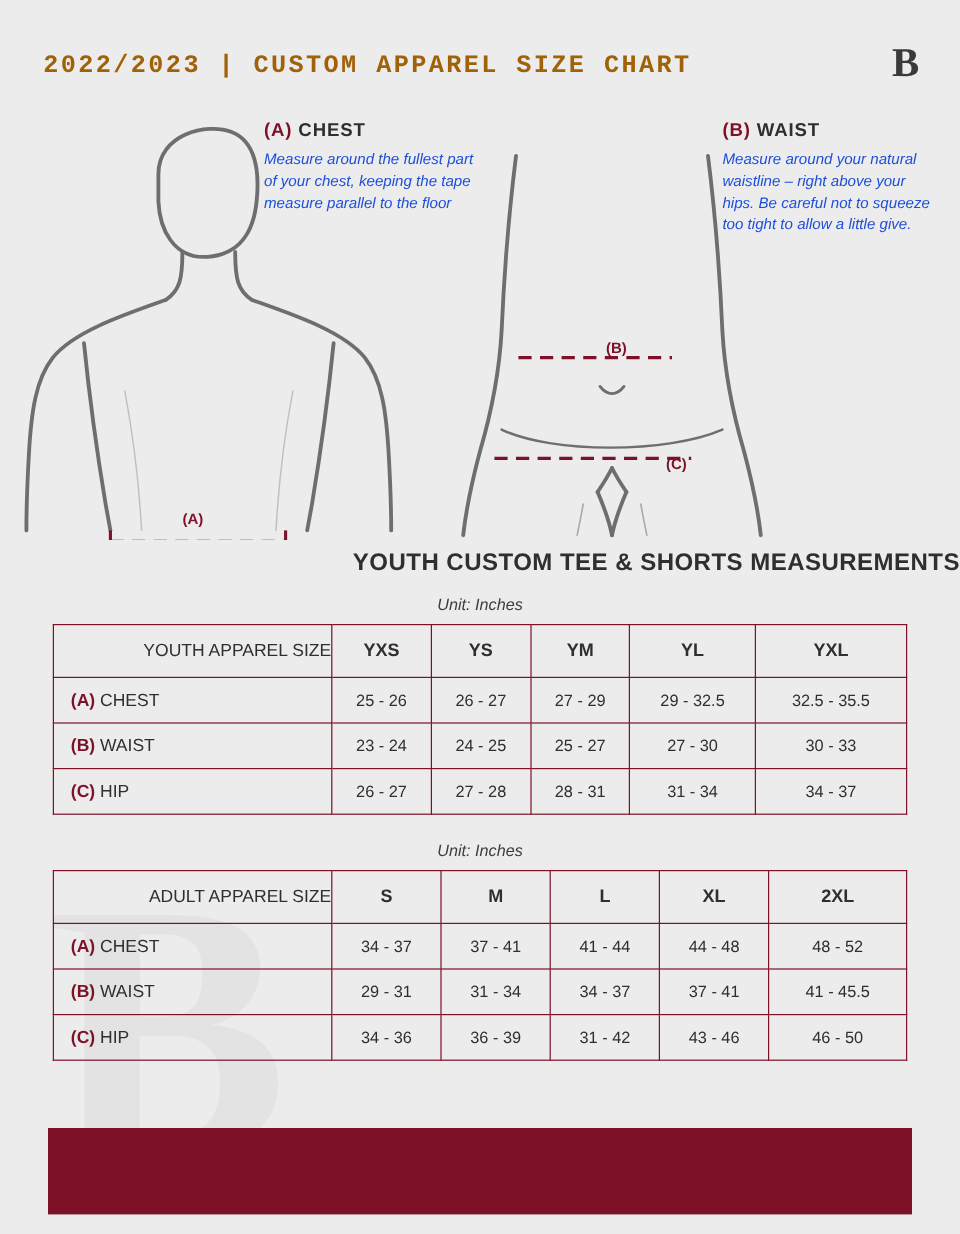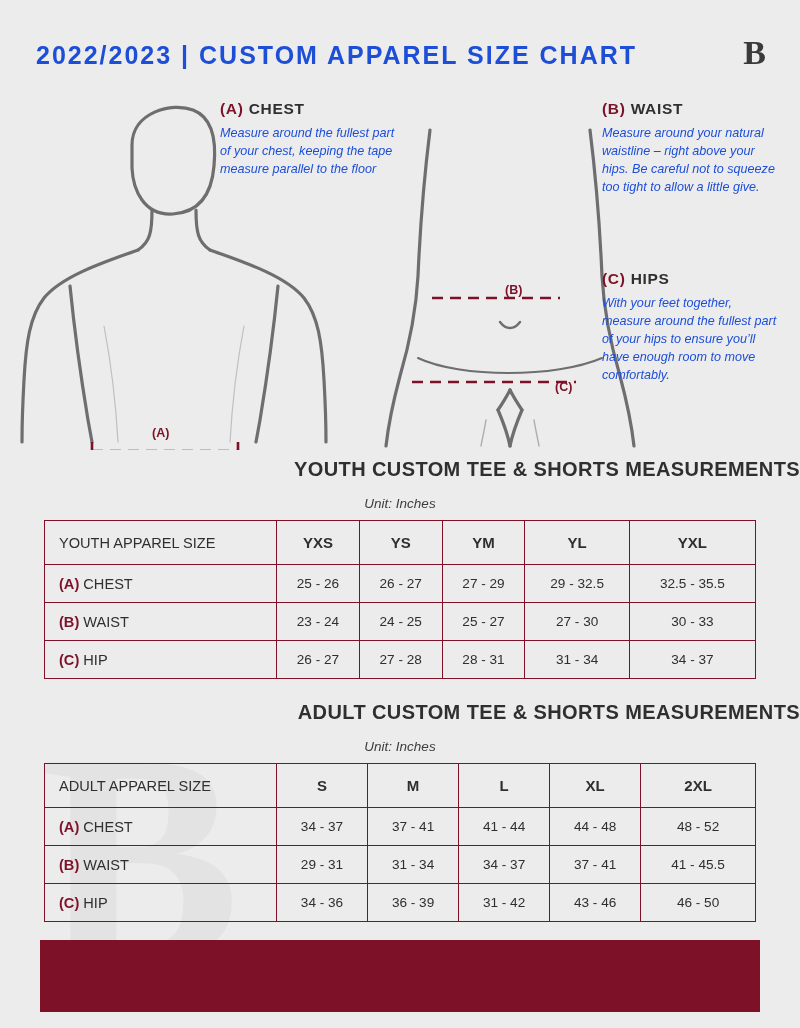--- a/index.html
+++ b/index.html
@@ -29,25 +29,26 @@
     z-index: 0;
   }
   .content { position: relative; z-index: 1; }
 
   
   .header {
     display: flex; align-items: center; justify-content: space-between;
     padding: 38px 34px 10px 36px;
   }
   .header-title {
-    font-size: 25px;
+    font-size: 21px;
     font-weight: 700;
     letter-spacing: 2.0px;
-    color: #1d4ed8;
+    color: #a16207;
     white-space: nowrap;
+    font-family: Liberation Mono, monospace;
   }
   .brand { display: flex; align-items: center; gap: 13px; }
   .brand-mark {
     font-family: "Liberation Serif", serif;
     font-size: 34px; font-weight: 700; color: #3a3a3a;
     line-height: 1;
     position: relative; top: -2px;
   }
   .brand-name {
     font-size: 19px; font-weight: 700; letter-spacing: 4.5px; color: #333;
@@ -99,21 +100,21 @@
     color: #2f2f2f;
   }
   table thead th {
     font-size: 15px;
     font-weight: 700;
     height: 44px;
   }
   table thead th.rowhead {
     font-weight: 400;
     font-size: 14.6px;
-    text-align: left;
+    text-align: right;
     padding-left: 14px;
   }
   td.rowlabel {
     text-align: left;
     padding-left: 14px;
     font-size: 14.6px;
   }
   td.rowlabel .tag { color: #7d1128; font-weight: 700; }
   col.first { width: 232px; }
 
@@ -206,27 +207,20 @@
       </div>
 
       <div class="callout c-waist">
         <h3>
           <span class="tag">(B)</span>
           <span>WAIST</span>
         </h3>
         <p>Measure around your natural waistline – right above your hips. Be careful not to squeeze too tight to allow a little give.</p>
       </div>
 
-      <div class="callout c-hips">
-        <h3>
-          <span class="tag">(C)</span>
-          <span>HIPS</span>
-        </h3>
-        <p>With your feet together, measure around the fullest part of your hips to ensure you’ll have enough room to move comfortably.</p>
-      </div>
     </div>
 
     <div class="section">
       <div class="tbl-title">YOUTH CUSTOM TEE &amp; SHORTS MEASUREMENTS</div>
       <div class="tbl-unit">Unit: Inches</div>
       <table>
         <colgroup>
             <col class="first">
             <col>
             <col>
@@ -276,21 +270,20 @@
             <td>27 - 28</td>
             <td>28 - 31</td>
             <td>31 - 34</td>
             <td>34 - 37</td>
           </tr>
         </tbody>
       </table>
     </div>
 
     <div class="section" style="margin-top:22px;">
-      <div class="tbl-title">ADULT CUSTOM TEE &amp; SHORTS MEASUREMENTS</div>
       <div class="tbl-unit">Unit: Inches</div>
       <table>
         <colgroup>
             <col class="first">
             <col>
             <col>
             <col>
             <col>
             <col>
           </colgroup>

